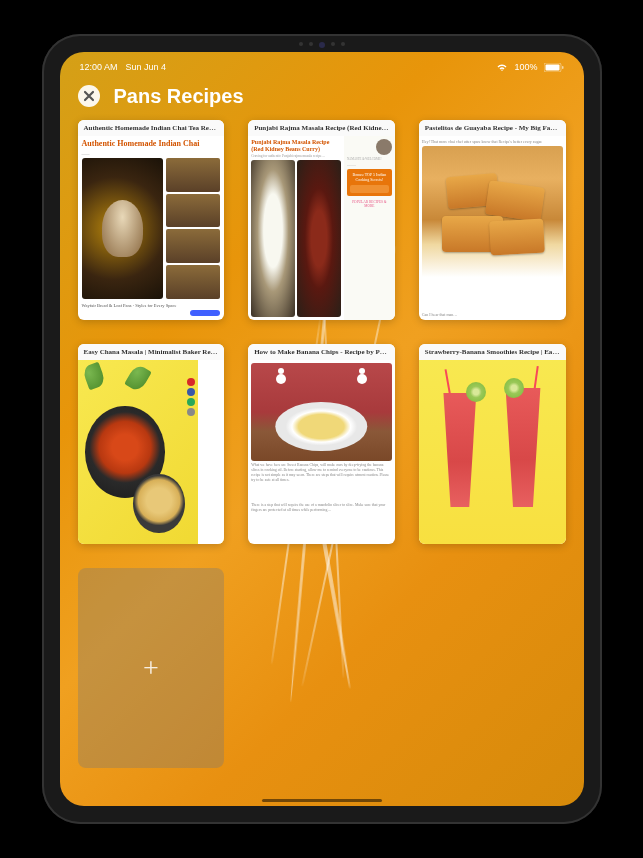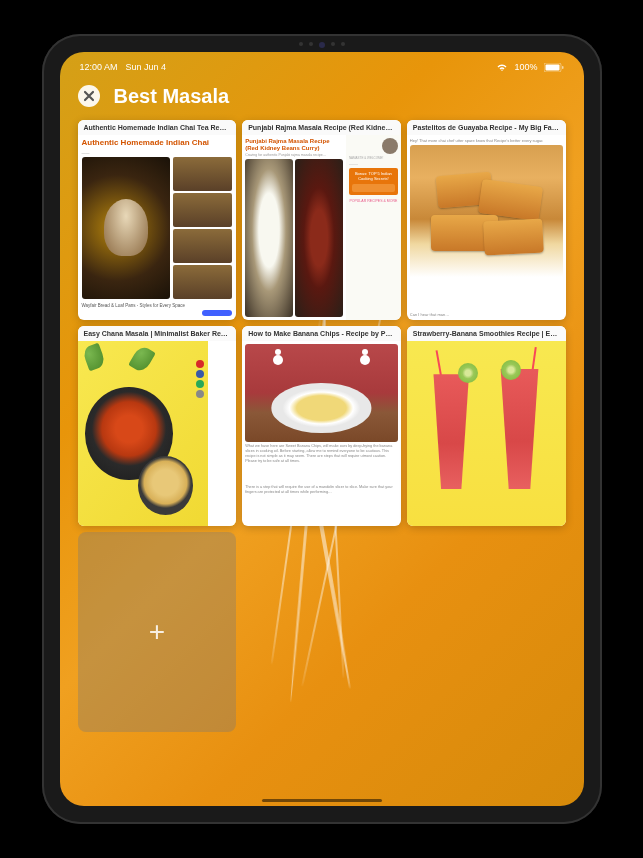--- a/index.html
+++ b/index.html
@@ -107,22 +107,23 @@
     
     .grid {
       position: absolute;
       top: 68px;
       left: 18px;
       right: 18px;
       bottom: 18px;
       display: grid;
       grid-template-columns: repeat(3, 1fr);
       grid-auto-rows: 200px;
-      gap: 6px;
+      gap: 24px;
       z-index: 5;
+      font-family: Liberation Serif, serif;
     }
     .tile {
       background: #fff;
       border-radius: 6px;
       overflow: hidden;
       display: flex;
       flex-direction: column;
       box-shadow: 0 2px 8px rgba(0,0,0,0.2);
       cursor: pointer;
     }
@@ -277,21 +278,21 @@
         </span>
       </div>
     </div>
 
     <div class="header">
       <div class="close-btn">
         <svg viewBox="0 0 12 12">
             <path d="M2 2 L10 10 M10 2 L2 10" stroke="#555" stroke-width="2.2" stroke-linecap="round"></path>
           </svg>
       </div>
-      <div class="title">Best Masala</div>
+      <div class="title">Pans Recipes</div>
     </div>
 
     <div class="grid">
 
       <div class="tile">
         <div class="tile-title">Authentic Homemade Indian Chai Tea Recipe…</div>
         <div class="tile-content">
           <div class="chai-layout">
             <div class="chai-header">Authentic Homemade Indian Chai</div>
             <div class="chai-sub">——</div>

